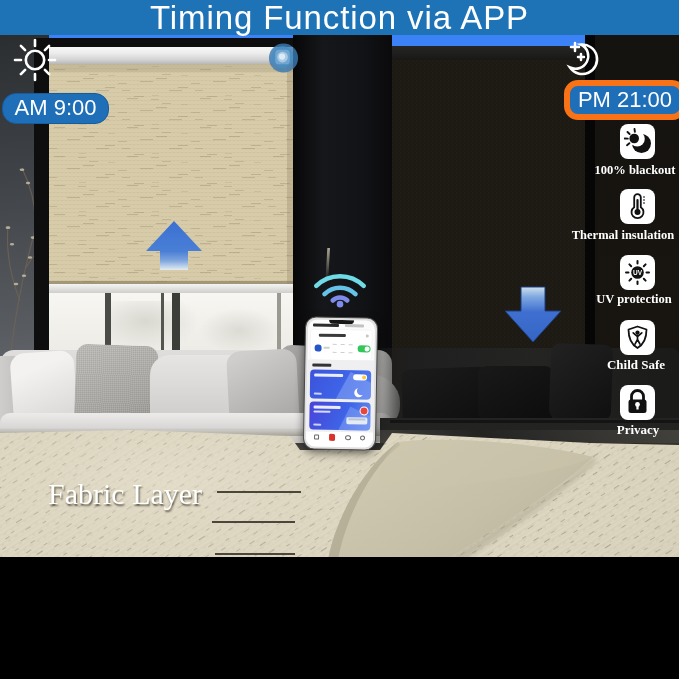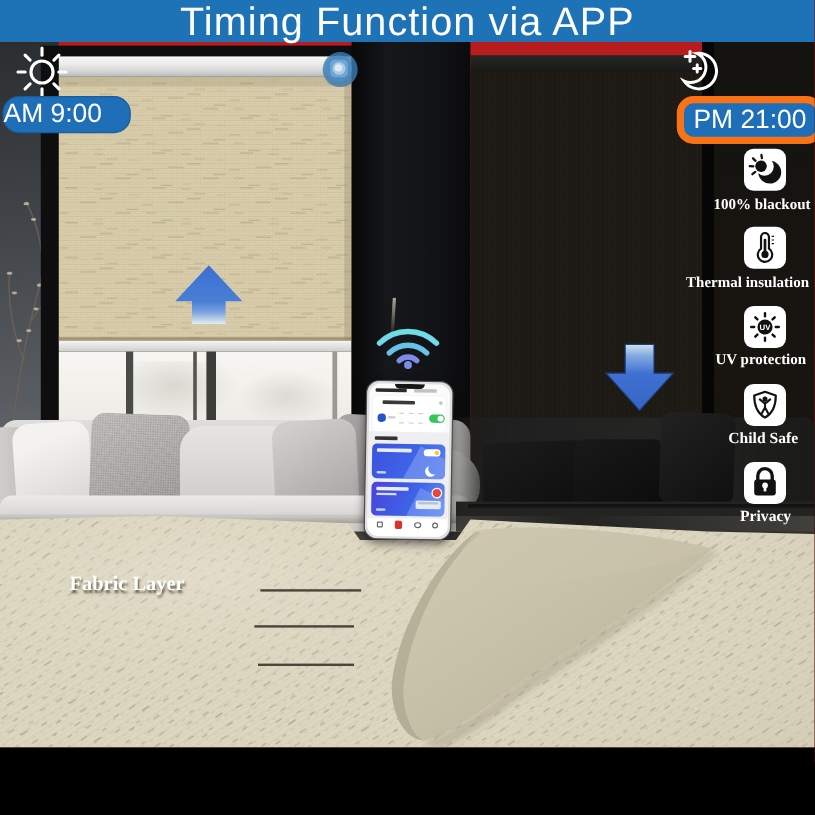--- a/index.html
+++ b/index.html
@@ -1,16 +1,16 @@
 <!DOCTYPE html>
 <html><head>
 <meta charset="utf-8">
 <style>
   html,body{margin:0;padding:0;background:#000;}
-  #canvas{position:relative;width:679px;height:623px;overflow:hidden;background:#b91c1c;font-family:"Liberation Sans",sans-serif;}
+  #canvas{position:relative;width:679px;height:557px;overflow:hidden;background:#3b82f6;font-family:"Liberation Sans",sans-serif;}
   .abs{position:absolute;}
 </style>
 </head>
 <body>
 <div id="canvas">
 
   <div class="abs" style="left:0;top:0;width:679px;height:35px;background:#1e72b6;"></div>
 
   <div class="abs" style="left:0;top:-1px;width:679px;text-align:center;color:#fff;font-size:33px;letter-spacing:0.9px;">Timing Function via APP</div>
 
@@ -188,21 +188,21 @@
     <rect width="679" height="249" fill="url(#fshade)"></rect>
 
     <path d="M593,27 C556,62 492,100 434,138 C406,158 372,184 354,187 L361,194 C385,190 412,166 442,145 C500,107 560,66 597,31 Z" fill="#aaa38b" opacity="0.55" filter="url(#soft)"></path>
 
     <path d="M398,12 C455,5 545,15 593,27 C556,62 492,100 434,138 C406,158 372,184 354,187 C336,187 324,161 327,136 C333,92 364,36 398,12 Z" fill="url(#bandg)"></path>
 
     <path d="M398,12 C364,36 333,92 327,136 C324,161 336,187 354,187 C344,186 333,160 337,136 C343,94 368,40 400,15 Z" fill="#a29b83" opacity="0.5"></path>
     <path d="M398,12 C455,5 545,15 593,27 C555,45 480,52 420,60 C390,64 360,52 398,12 Z" fill="#cdc6ae" opacity="0.45"></path>
   </svg>
 
-  <div class="abs" style="left:58px;top:477px;color:#fff;font-family:'Liberation Serif',serif;font-weight:bold;font-size:17px;text-shadow:1px 2px 2px rgba(60,55,40,0.8);">Fabric Layer</div>
+  <div class="abs" style="left:48px;top:477px;color:#fff;font-family:'Liberation Serif',serif;font-weight:normal;font-size:30px;text-shadow:1px 2px 2px rgba(60,55,40,0.8);">Fabric Layer</div>
 
   <div class="abs" style="left:217px;top:491px;width:84px;height:1.5px;background:#4a4639;"></div>
 
 
   <div class="abs" style="left:212px;top:521px;width:83px;height:1.5px;background:#4a4639;"></div>
 
 
   <div class="abs" style="left:215px;top:553px;width:80px;height:1.5px;background:#4a4639;"></div>
 
   <svg class="abs" style="left:143px;top:218px;" width="64" height="53" viewBox="0 0 64 53">
@@ -237,21 +237,21 @@
       <line x1="23" y1="37" x2="23" y2="43"></line>
       <line x1="3" y1="23" x2="9" y2="23"></line>
       <line x1="37" y1="23" x2="43" y2="23"></line>
       <line x1="8.9" y1="8.9" x2="13.1" y2="13.1"></line>
       <line x1="32.9" y1="32.9" x2="37.1" y2="37.1"></line>
       <line x1="8.9" y1="37.1" x2="13.1" y2="32.9"></line>
       <line x1="32.9" y1="13.1" x2="37.1" y2="8.9"></line>
     </g>
   </svg>
 
-  <div class="abs" style="left:2px;top:80px;width:105px;height:29px;background:#1e6eb8;border:1px solid #155d9e;border-radius:14px;color:#fff;font-size:22px;line-height:28px;">AM 9:00</div>
+  <div class="abs" style="left:2px;top:93px;width:105px;height:29px;background:#1e6eb8;border:1px solid #155d9e;border-radius:14px;color:#fff;font-size:22px;text-align:center;line-height:28px;">AM 9:00</div>
 
   <svg class="abs" style="left:562px;top:38px;" width="46" height="44" viewBox="0 0 46 44">
     <g stroke="#ffffff" stroke-width="2.5" fill="none" stroke-linecap="round">
       <path d="M19,6.5 A 14.8,14.8 0 1 1 8,29.5 A 12.6,12.6 0 0 0 19,6.5 Z"></path>
       <line x1="13" y1="5" x2="13" y2="13"></line>
       <line x1="9" y1="9" x2="17" y2="9"></line>
       <line x1="19" y1="16" x2="19" y2="22"></line>
       <line x1="16" y1="19" x2="22" y2="19"></line>
     </g>
   </svg>

